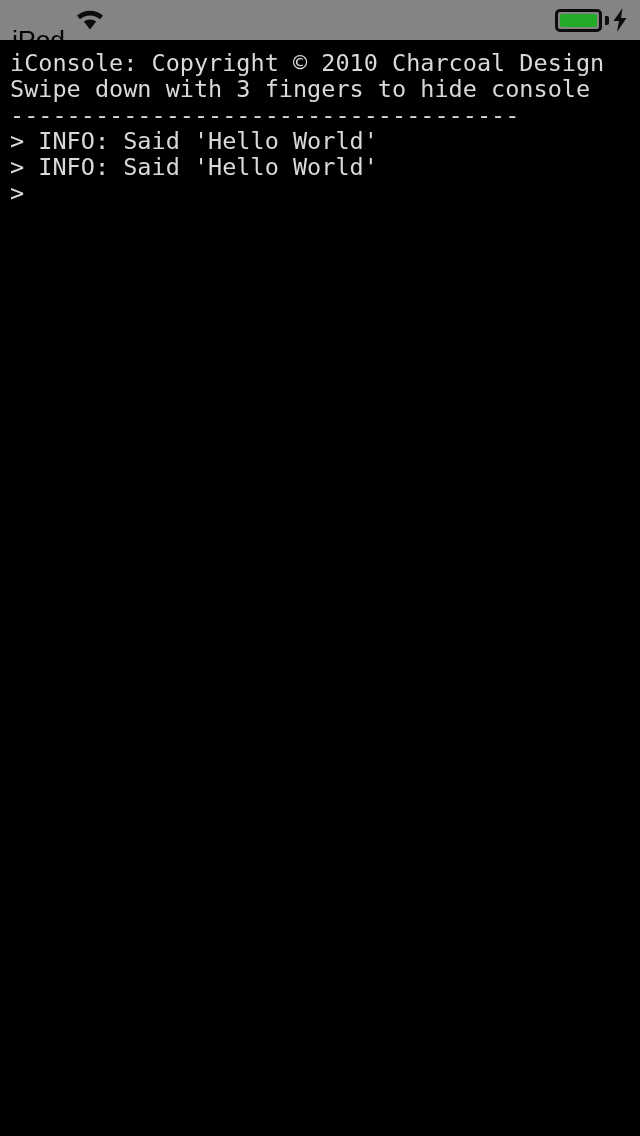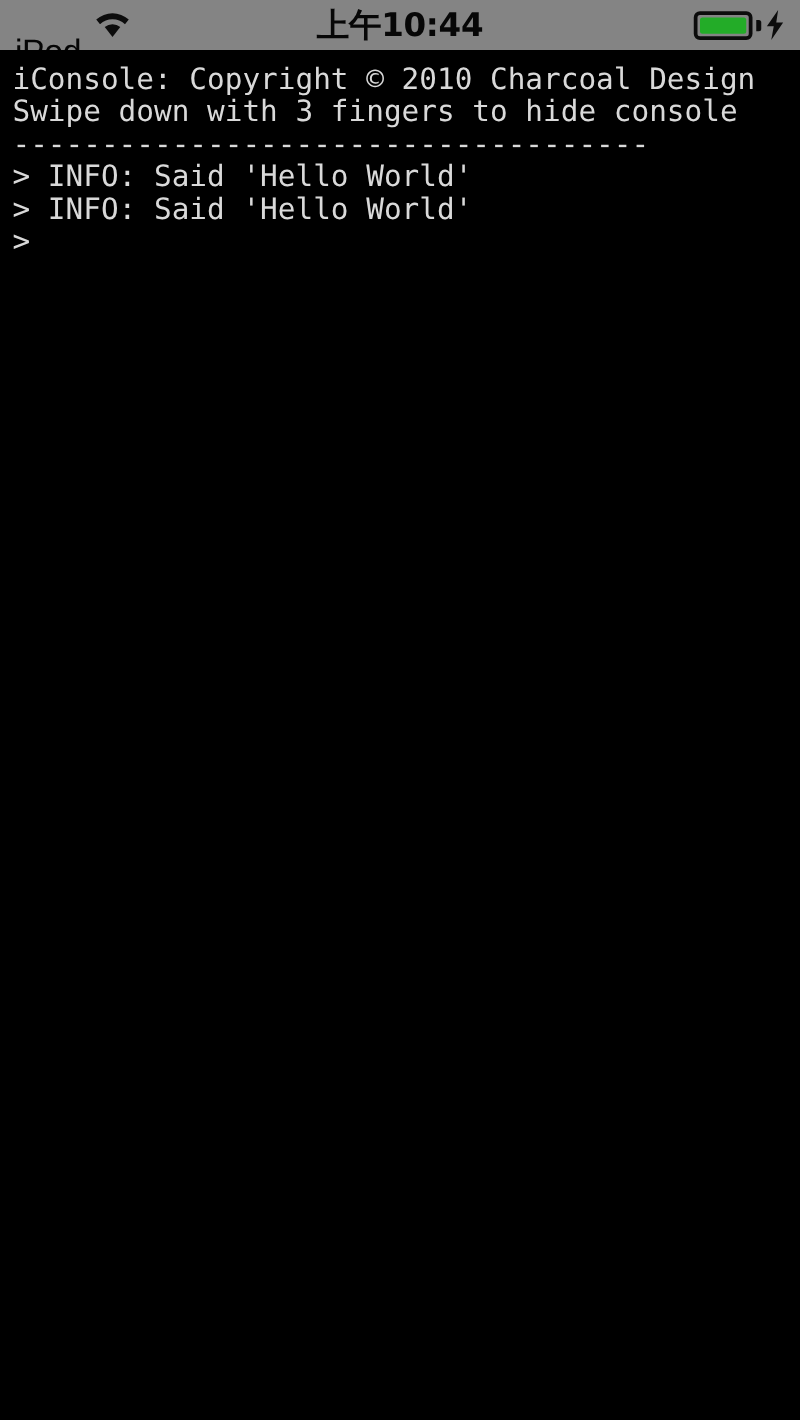--- a/index.html
+++ b/index.html
@@ -123,23 +123,20 @@
   <div id="status-left">
     <span id="carrier-label">iPod</span>
     <span>
       <svg id="wifi-icon" width="32" height="24" viewBox="0 0 32 24" aria-hidden="true">
         <path d="M16 21.5 L22.2 13.6 A10.2 10.2 0 0 0 9.8 13.6 Z" fill="#0c0c0c"></path>
         <path d="M3.0 7.6 A19.5 19.5 0 0 1 29.0 7.6 L26.0 11.3 A15.0 15.0 0 0 0 6.0 11.3 Z" fill="#0c0c0c"></path>
       </svg>
     </span>
   </div>
 
-  <div id="status-center">
-    <span id="clock-label">上午10:44</span>
-  </div>
 
   <div id="status-right">
     <span class="battery-shell">
       <span class="battery-fill"></span>
     </span>
     <span class="battery-nub"></span>
     <span>
       <svg class="bolt-icon" width="16" height="24" viewBox="0 0 16 24" aria-hidden="true">
         <path d="M10.5 0 L1.5 13 L7 13 L5 24 L14.5 10 L9 10 Z" fill="#0c0c0c"></path>
       </svg>

